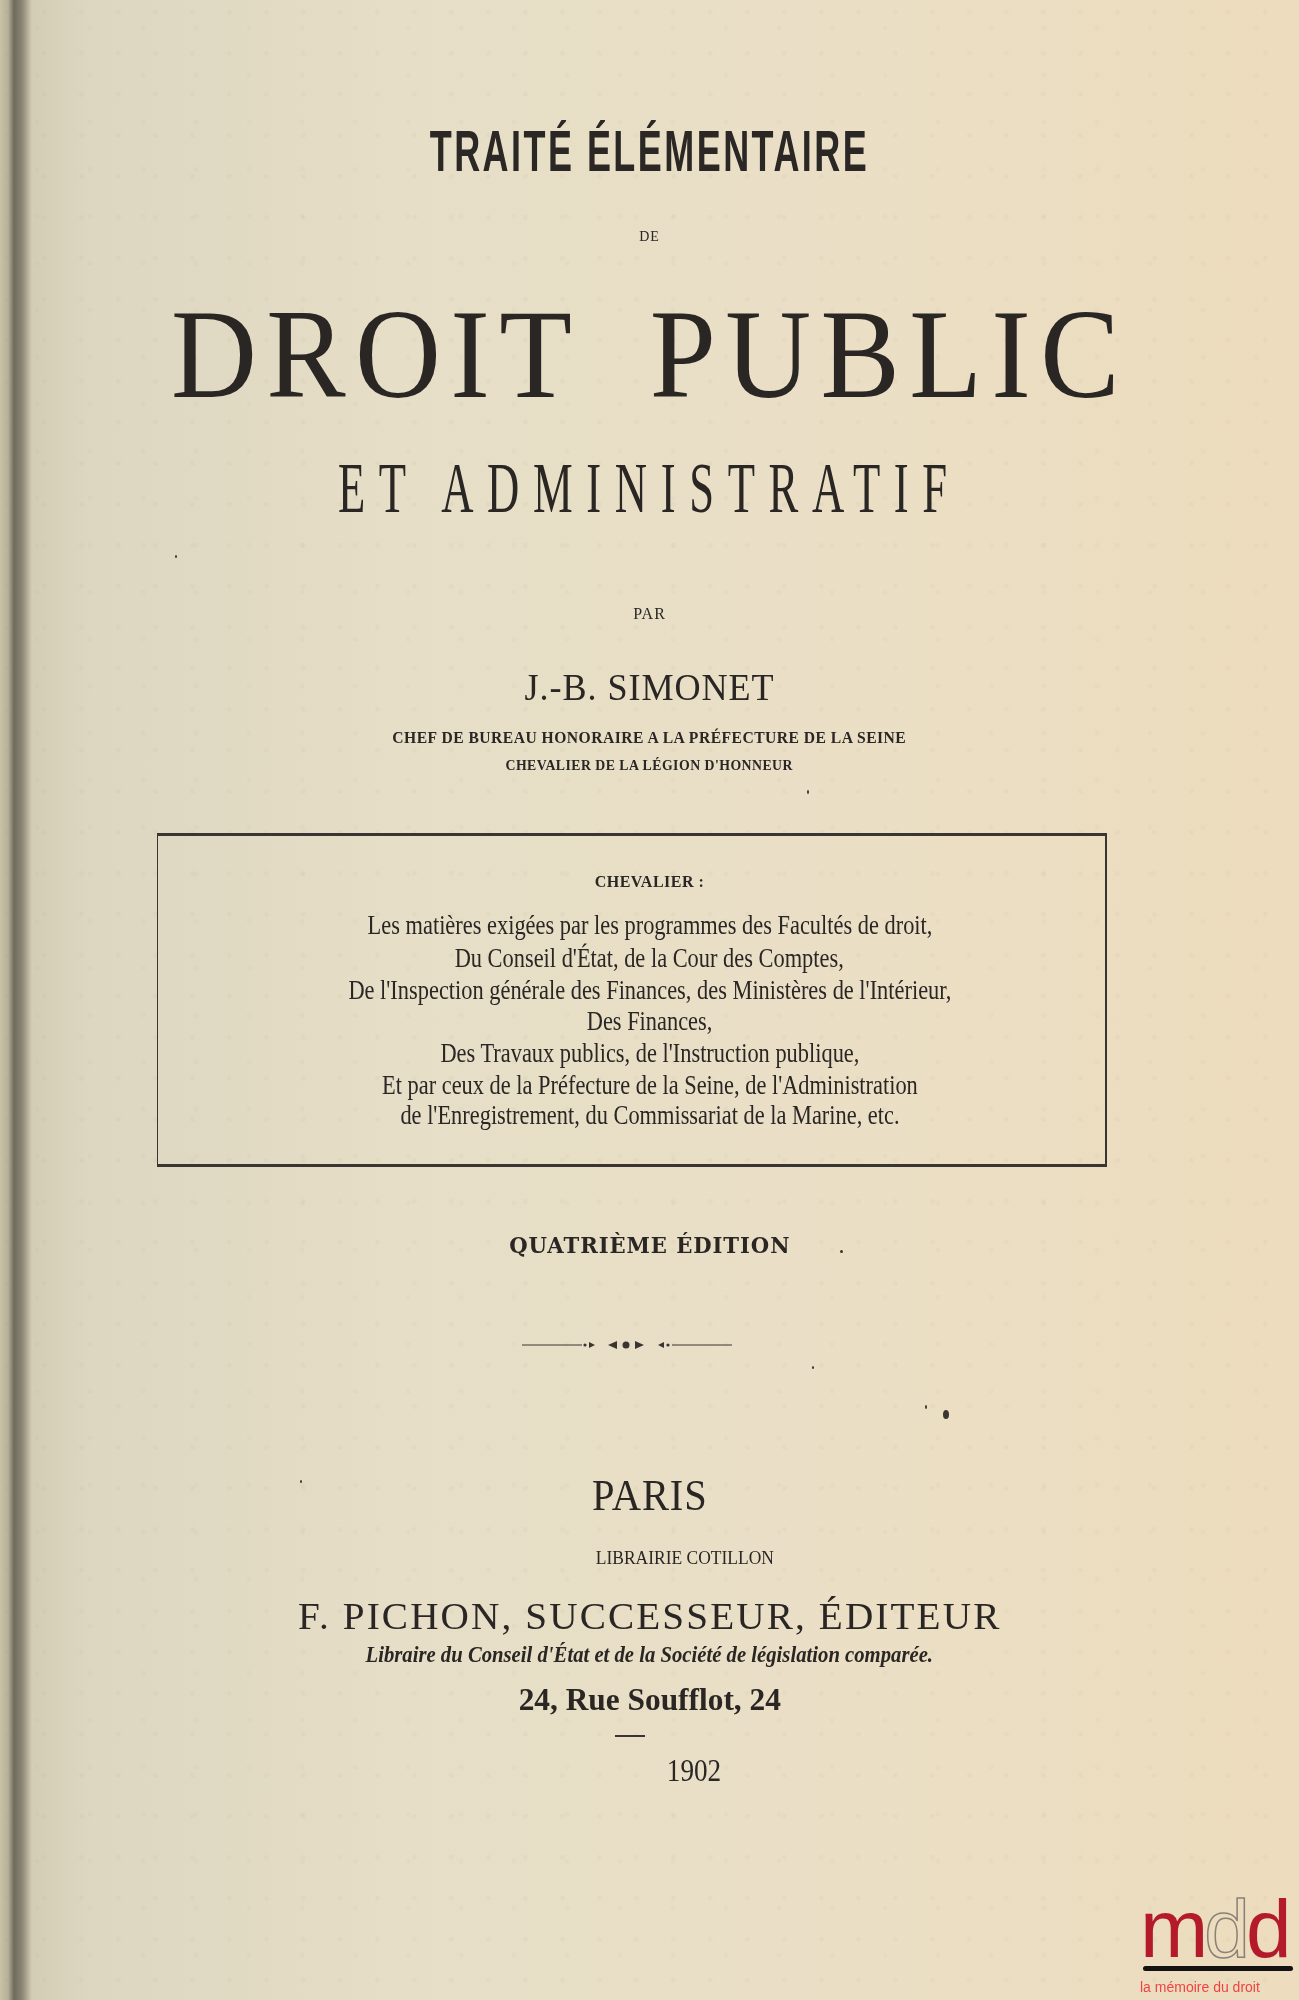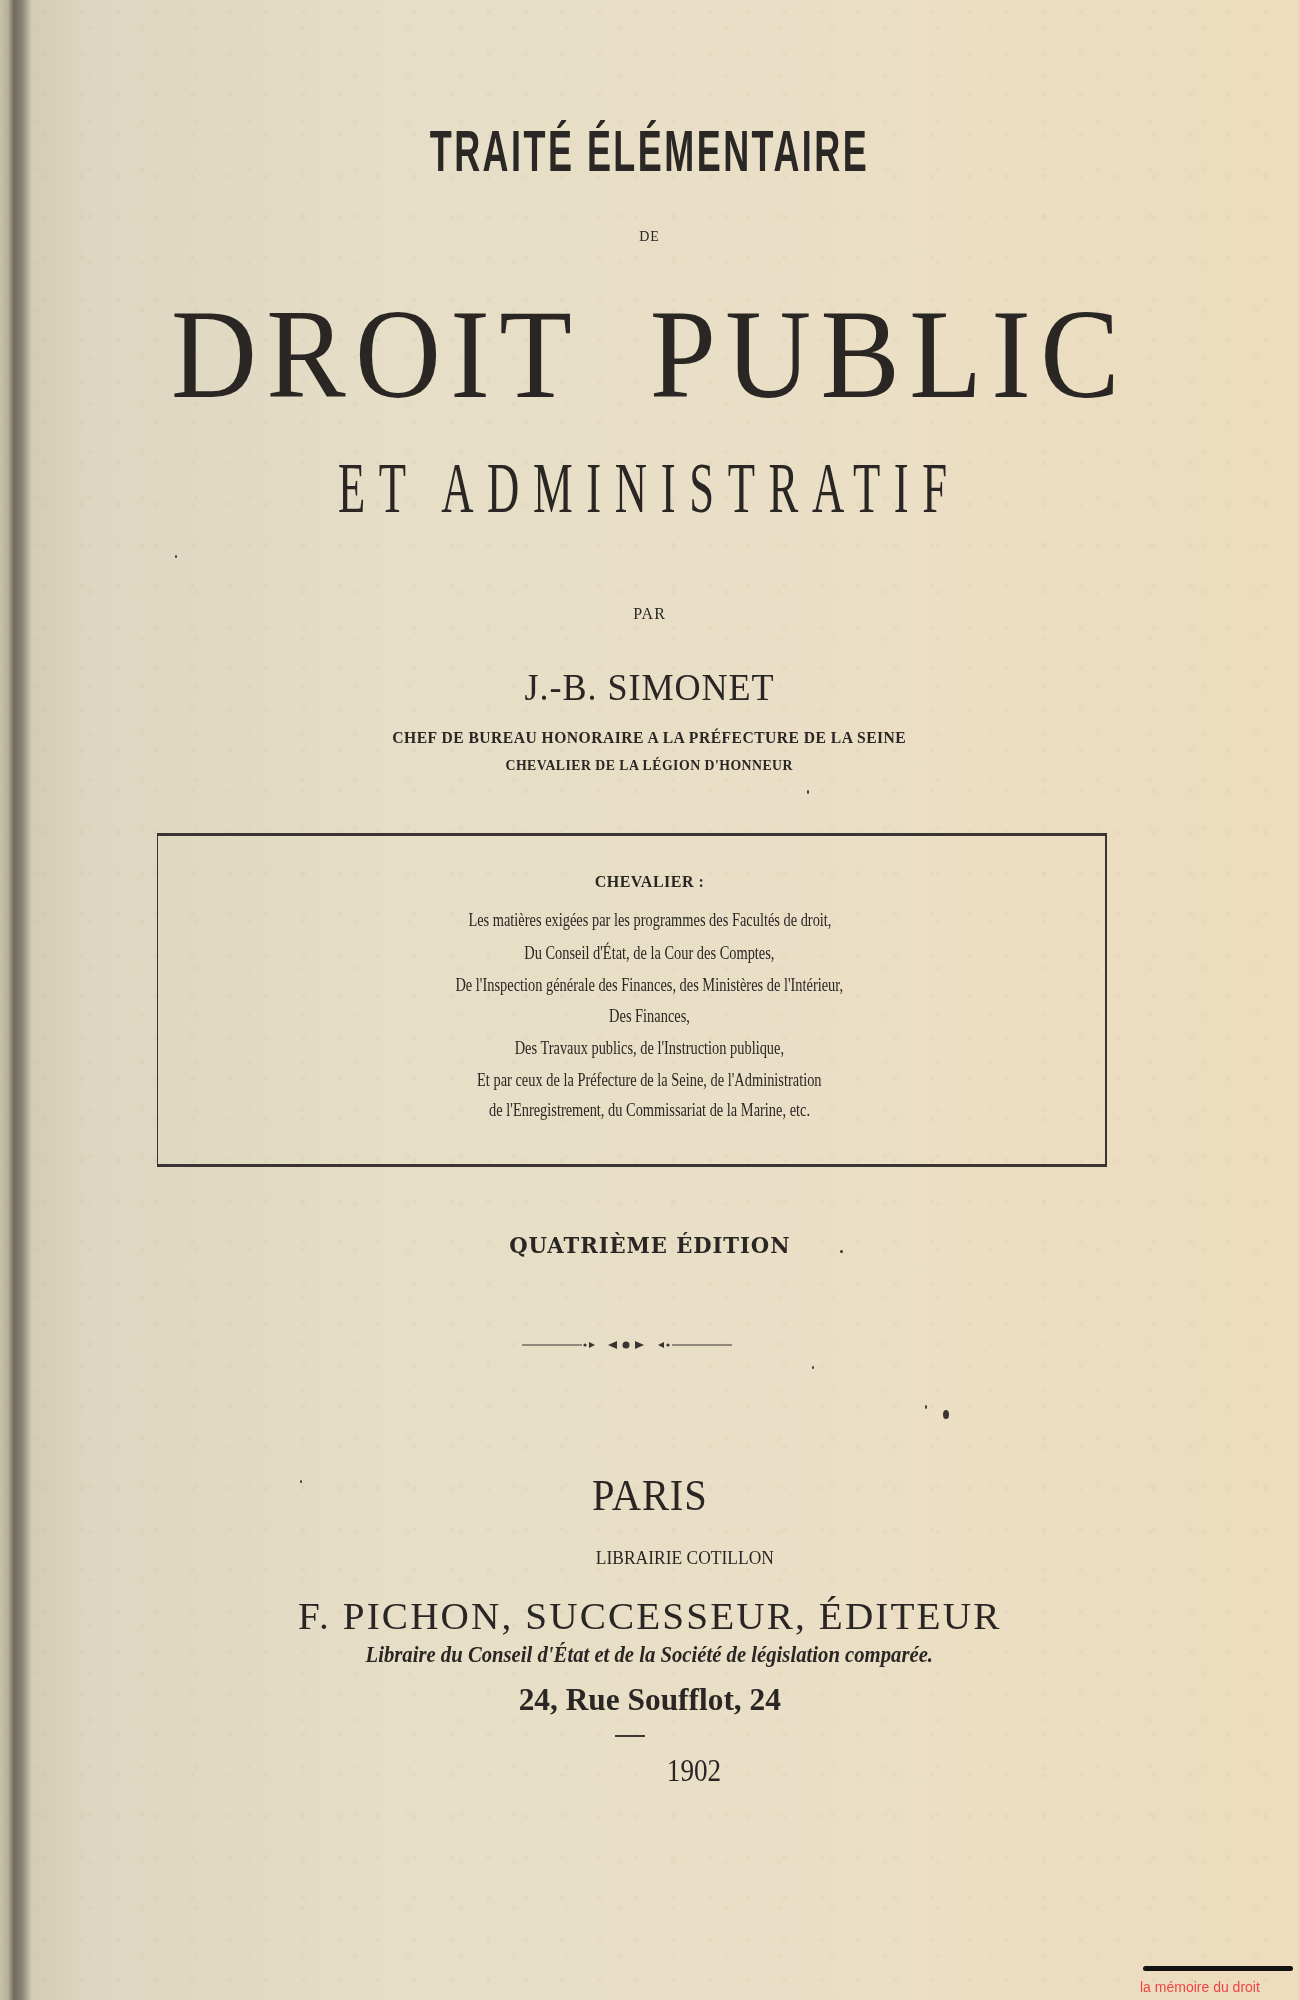--- a/index.html
+++ b/index.html
@@ -37,21 +37,21 @@
   .l-chev span { transform: scaleX(0.92); letter-spacing: 0.5px; }
 
   .box {
     position: absolute; left: 157px; top: 833px; width: 950px; height: 334px;
     border-top: 3px solid #3a3532; border-bottom: 3px solid #3a3532;
     border-left: 1.5px solid #3a3532; border-right: 2px solid #3a3532;
     box-sizing: border-box;
   }
   .l-cont { top: 874px; font-size: 16px; font-weight: bold; }
   .l-cont span { letter-spacing: 0.5px; }
-  .box-line { font-size: 18px; }
+  .box-line { font-size: 28px; }
   .box-line span { transform: scaleX(0.80); }
 
   .l-quat { top: 1233px; font-size: 23px; font-weight: bold; font-family: "DejaVu Serif", serif; }
   .l-quat span { transform: scaleX(0.92); letter-spacing: 1px; }
 
   .ornament { position: absolute; left: 522px; top: 1339px; width: 210px; height: 12px; }
 
   .l-paris { top: 1474px; font-size: 44px; }
   .l-paris span { transform: scaleX(0.92); letter-spacing: 1px; }
   .l-libr { top: 1548px; font-size: 19px; margin-left: 35px; }
@@ -125,15 +125,16 @@
   <span style="left:943px;top:1410px;width:6px;height:9px;"></span>
   <span style="left:925px;top:1405px;width:2px;height:4px;"></span>
   <span style="left:812px;top:1366px;width:2px;height:3px;"></span>
   <span style="left:840px;top:1250px;width:3px;height:3px;"></span>
   <span style="left:300px;top:1480px;width:2px;height:3px;"></span>
   <span style="left:175px;top:555px;width:2px;height:3px;"></span>
   <span style="left:807px;top:790px;width:2px;height:4px;"></span>
 </div>
 
 <div class="logo">
+  <div class="logo-letters"><span class="logo-m">m</span><span class="logo-d1">d</span><span class="logo-d2">d</span></div>
   <div class="logo-bar"></div>
   <div class="logo-tag">la mémoire du droit</div>
 </div>
 
 </body></html>

